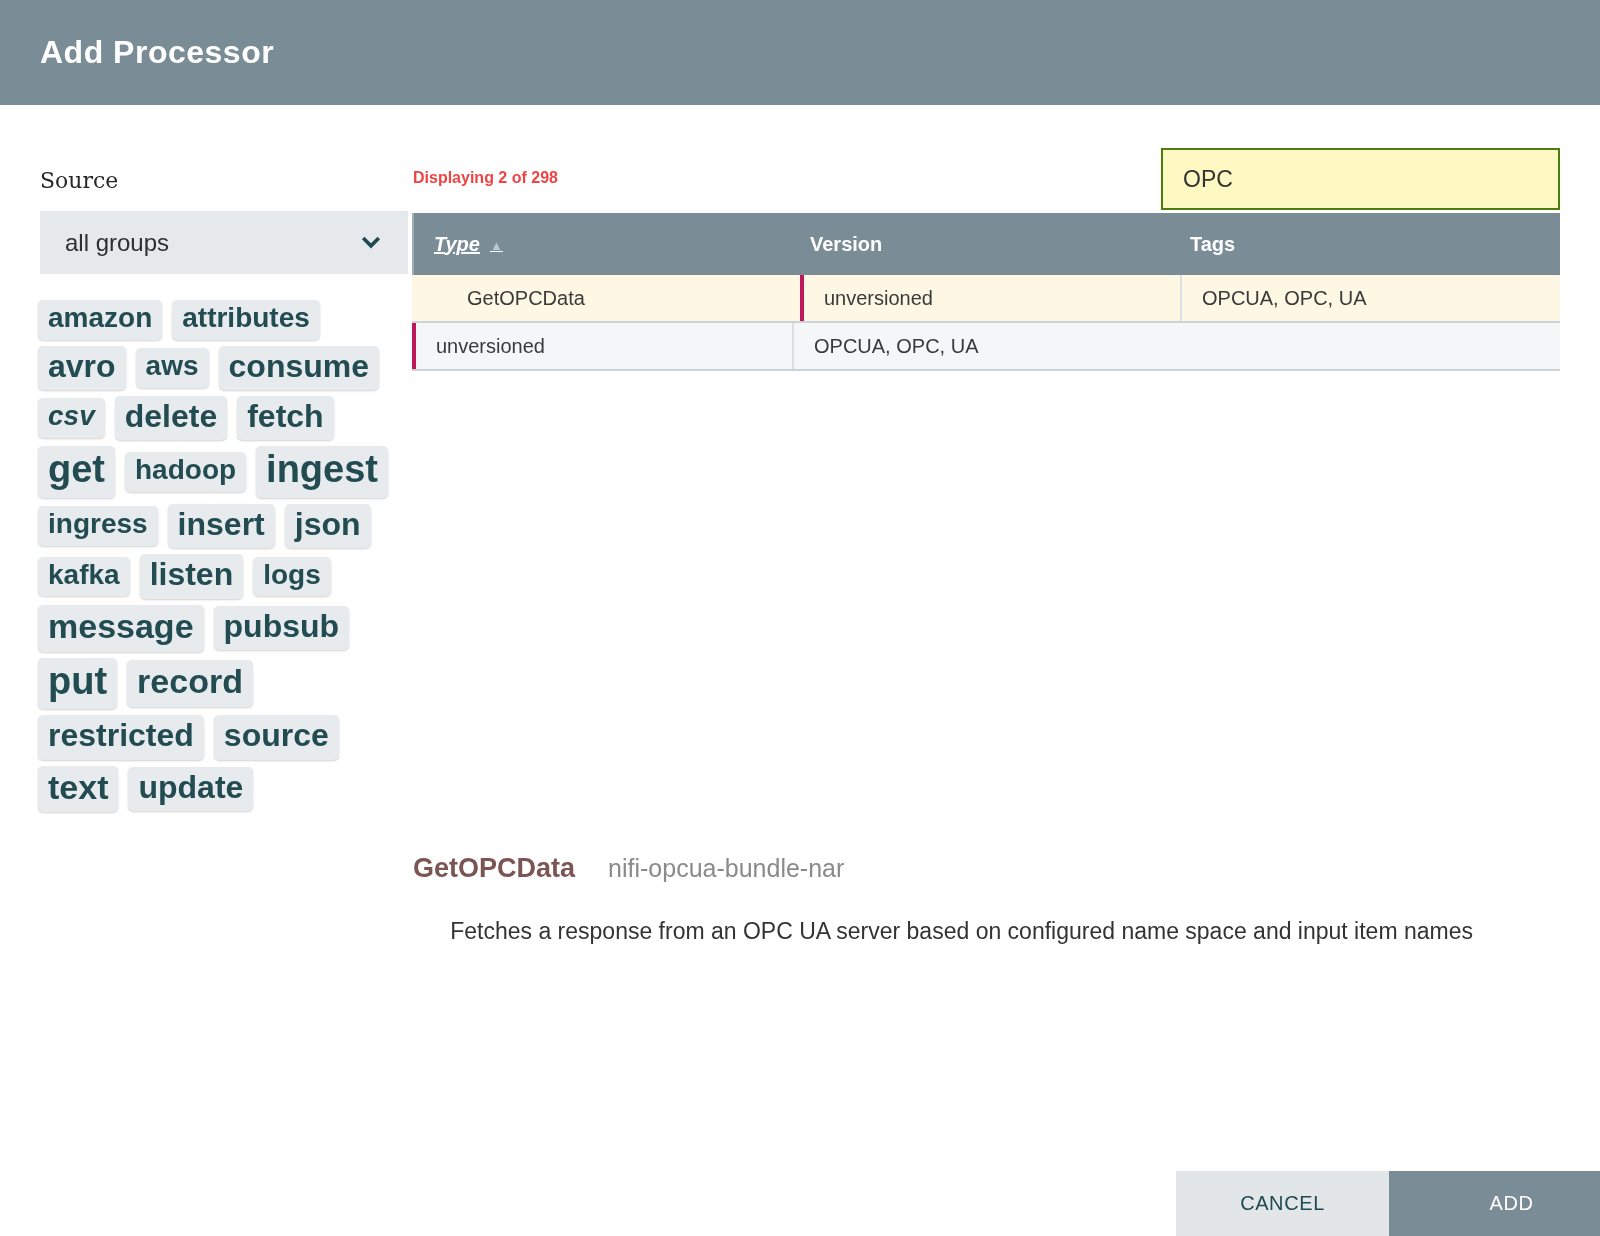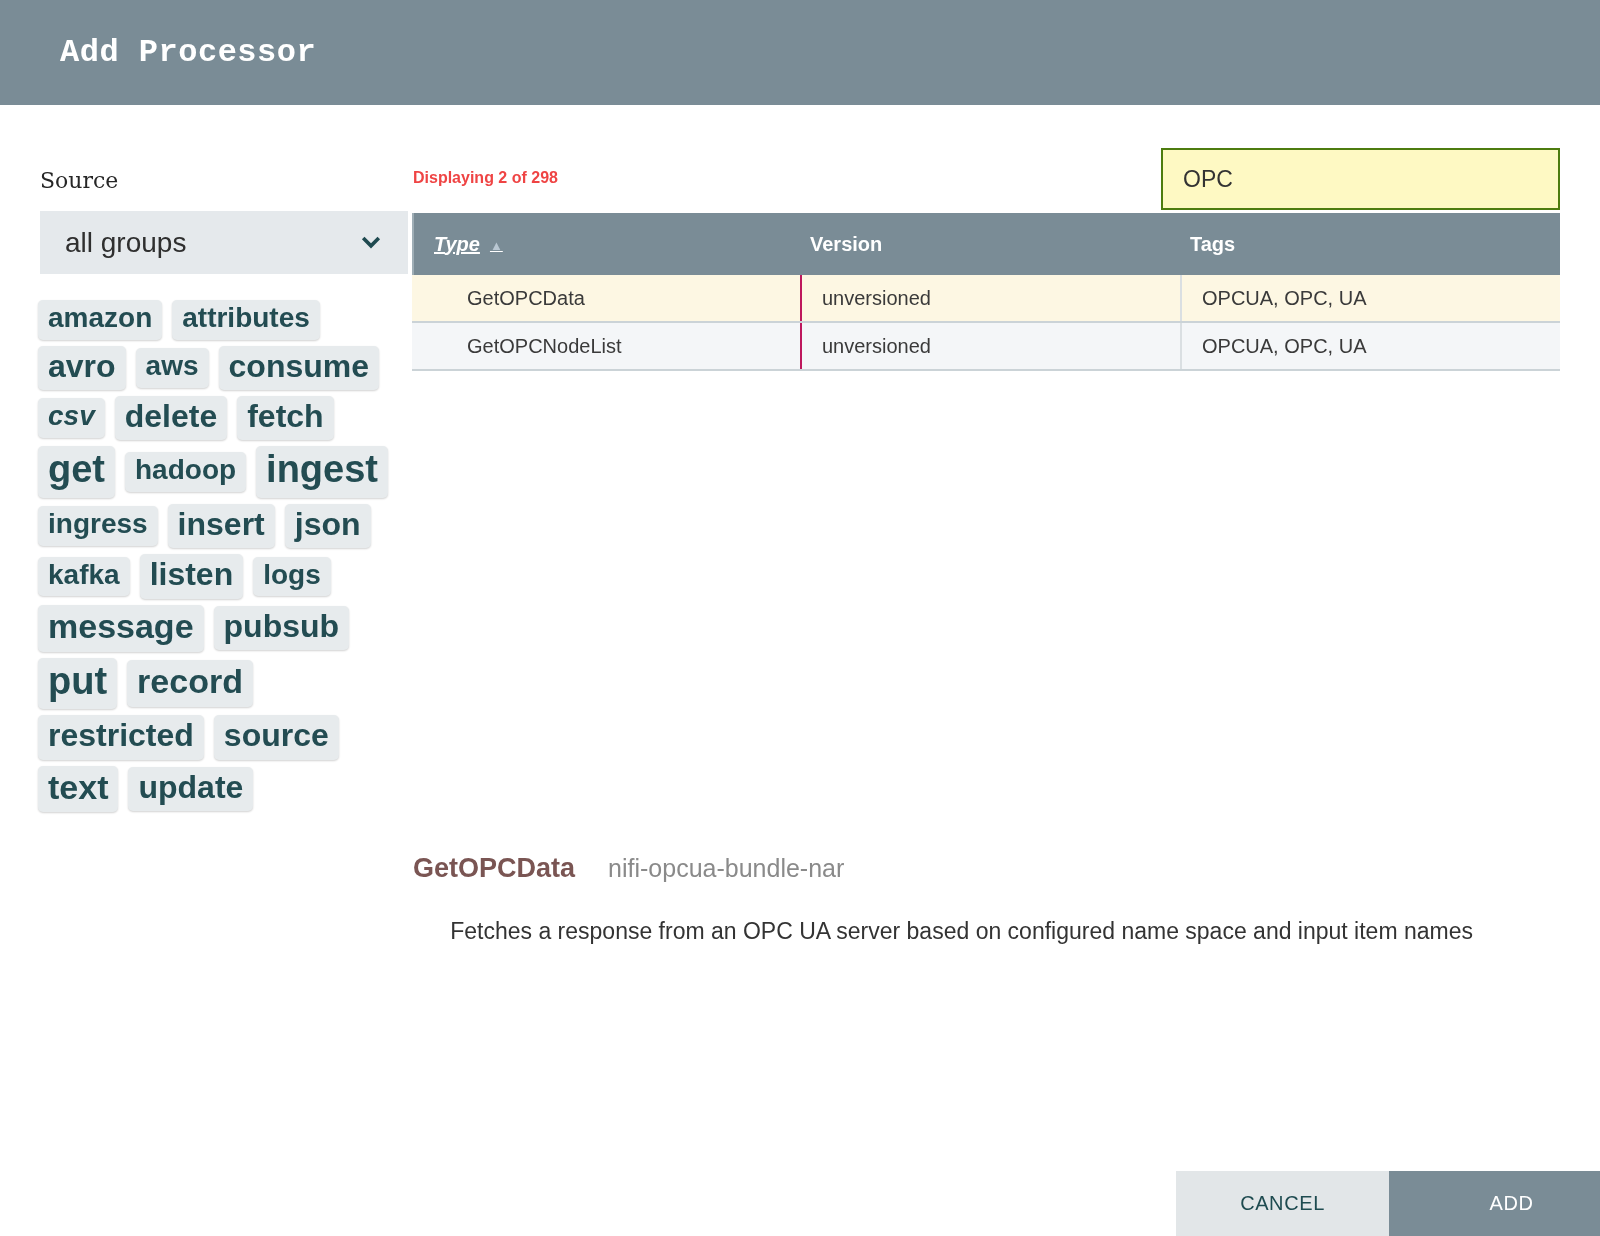--- a/index.html
+++ b/index.html
@@ -13,45 +13,45 @@
     overflow: hidden;
   }
 
   
   .titlebar {
     position: absolute; left: 0; top: 0;
     width: 1600px; height: 105px;
     background: #7A8C96;
   }
   .titlebar h1 {
-    font-family: Liberation Mono, monospace;
+    font-family: Liberation Sans, sans-serif;
     font-weight: bold;
     font-size: 32px;
     color: #ffffff;
     line-height: 105px;
-    padding-left: 60px;
+    padding-left: 40px;
     letter-spacing: 0.5px;
   }
 
   
   .source-label {
     position: absolute; left: 40px; top: 168px;
     font-family: "DejaVu Serif", serif;
     font-size: 22px; color: #262626;
   }
   .group-select {
     position: absolute; left: 40px; top: 211px;
     width: 368px; height: 63px;
     background: #E5E9EC;
     display: flex; align-items: center;
     padding: 0 20px 0 25px;
     cursor: pointer;
   }
   .group-select .group-value {
-    flex: 1; font-size: 28px; color: #2F2F2F;
+    flex: 1; font-size: 24px; color: #2F2F2F;
   }
   .chevron { display: flex; align-items: center; }
 
   
   .tag-cloud {
     position: absolute; left: 38px; top: 300px;
     width: 380px;
     display: flex; flex-wrap: wrap; align-items: center;
   }
   .tag {
@@ -108,21 +108,21 @@
     display: flex; height: 48px;
     align-items: stretch;
     font-size: 20px; color: #3A3A3A;
     background: #F4F6F8;
     border-bottom: 2px solid #CBD3D7;
     cursor: pointer;
   }
   .row.selected { background: #FDF7E3; }
   .cell { display: flex; align-items: center; }
   .cell-type { width: 388px; padding-left: 55px; }
-  .cell-version { width: 380px; padding-left: 20px; border-left: 2px solid #be185d; }
+  .cell-version { width: 380px; padding-left: 20px; border-left: 4px solid #be185d; }
   .cell-tags { flex: 1; padding-left: 20px; border-left: 2px solid #DADFE2; }
 
   
   .details { position: absolute; left: 413px; top: 853px; }
   .details-name { font-size: 27px; font-weight: bold; color: #7A5553; }
   .details-bundle { font-size: 25px; color: #8A8A8A; margin-left: 33px; }
   .description {
     position: absolute; left: 413px; top: 914px;
     width: 1060px;
     font-size: 23px; line-height: 34px; color: #333333; text-align: right;
@@ -203,21 +203,20 @@
         <span>Tags</span>
       </div>
     </div>
     <div class="tbody">
         <div class="row selected">
     <div class="cell cell-type">GetOPCData</div>
     <div class="cell cell-version">unversioned</div>
     <div class="cell cell-tags">OPCUA, OPC, UA</div>
   </div>
         <div class="row">
-    <div class="cell cell-type">GetOPCNodeList</div>
     <div class="cell cell-version">unversioned</div>
     <div class="cell cell-tags">OPCUA, OPC, UA</div>
   </div>
       </div>
   </div>
 
   <div class="details">
     <span class="details-name">GetOPCData</span><span class="details-bundle">nifi-opcua-bundle-nar</span>
   </div>
 

